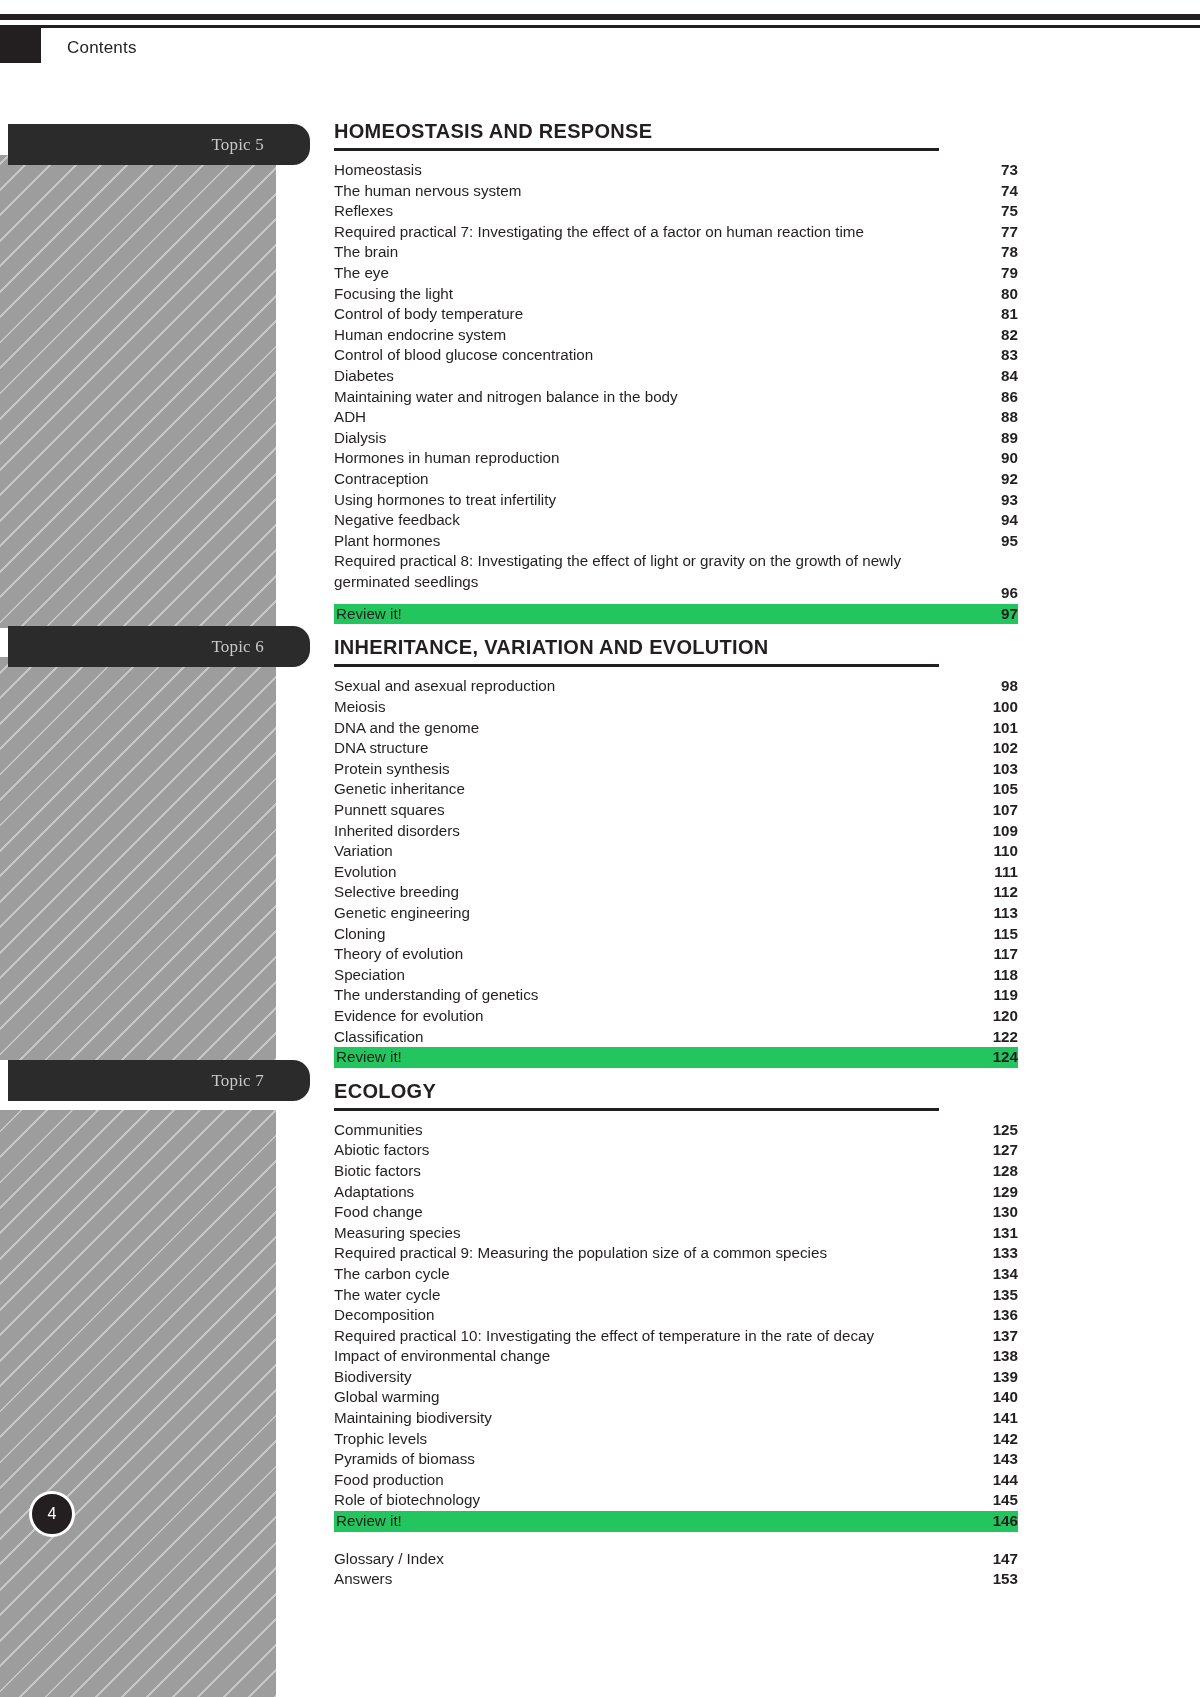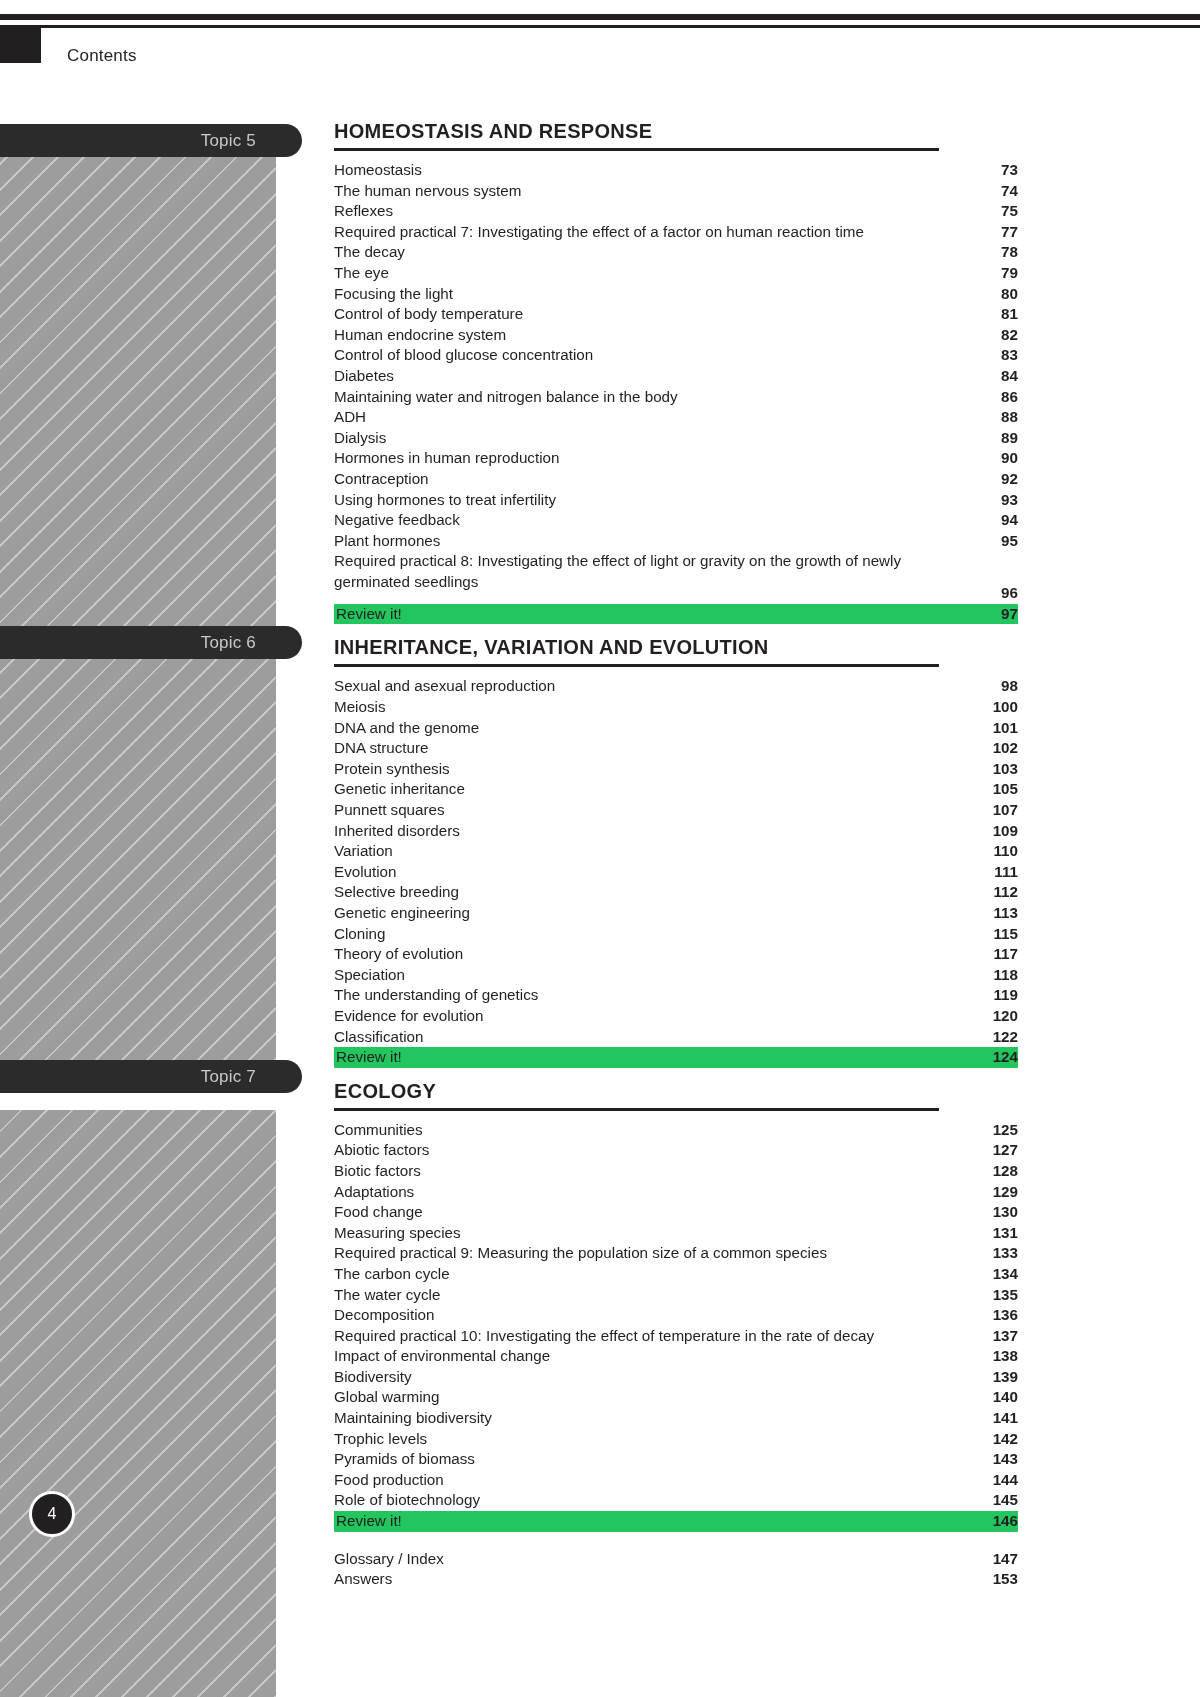--- a/index.html
+++ b/index.html
@@ -30,21 +30,21 @@
     background: #231f20;
   }
   .header-rule {
     position: absolute;
     left: 41px; top: 25px;
     width: 1159px; height: 3px;
     background: #231f20;
   }
   .page-header-label {
     position: absolute;
-    left: 67px; top: 46px;
+    left: 67px; top: 38px;
     font-size: 17px;
     letter-spacing: .2px;
     color: #231f20;
   }
 
   
   .rail {
     position: absolute;
     left: 0;
     width: 276px;
@@ -56,31 +56,32 @@
         rgba(255,255,255,0.0) 2px,
         rgba(255,255,255,0.0) 18px);
   }
   .rail-5 { top: 155px; height: 473px; }
   .rail-6 { top: 657px; height: 403px; }
   .rail-7 { top: 1110px; height: 587px; }
 
   
   .topic-tab {
     position: absolute;
-    left: 0;
+    left: 8px;
     width: 302px;
-    height: 33px;
+    height: 41px;
     background: #2b2b2b;
     border-top-right-radius: 17px;
     border-bottom-right-radius: 17px;
     display: flex;
     align-items: center;
     justify-content: flex-end;
     box-sizing: border-box;
     padding-right: 46px;
+    font-family: Liberation Serif, serif;
   }
   .topic-tab span {
     color: #c9c9c9;
     font-size: 17px;
     letter-spacing: .2px;
   }
   .tab-5 { top: 124px; }
   .tab-6 { top: 626px; }
   .tab-7 { top: 1060px; text-align: right; }
 
@@ -196,21 +197,21 @@
         </div>
         <div class="entry">
           <div class="label">Reflexes</div>
           <div class="pg">75</div>
         </div>
         <div class="entry">
           <div class="label">Required practical 7: Investigating the effect of a factor on human reaction time</div>
           <div class="pg">77</div>
         </div>
         <div class="entry">
-          <div class="label">The decay</div>
+          <div class="label">The brain</div>
           <div class="pg">78</div>
         </div>
         <div class="entry">
           <div class="label">The eye</div>
           <div class="pg">79</div>
         </div>
         <div class="entry">
           <div class="label">Focusing the light</div>
           <div class="pg">80</div>
         </div>

